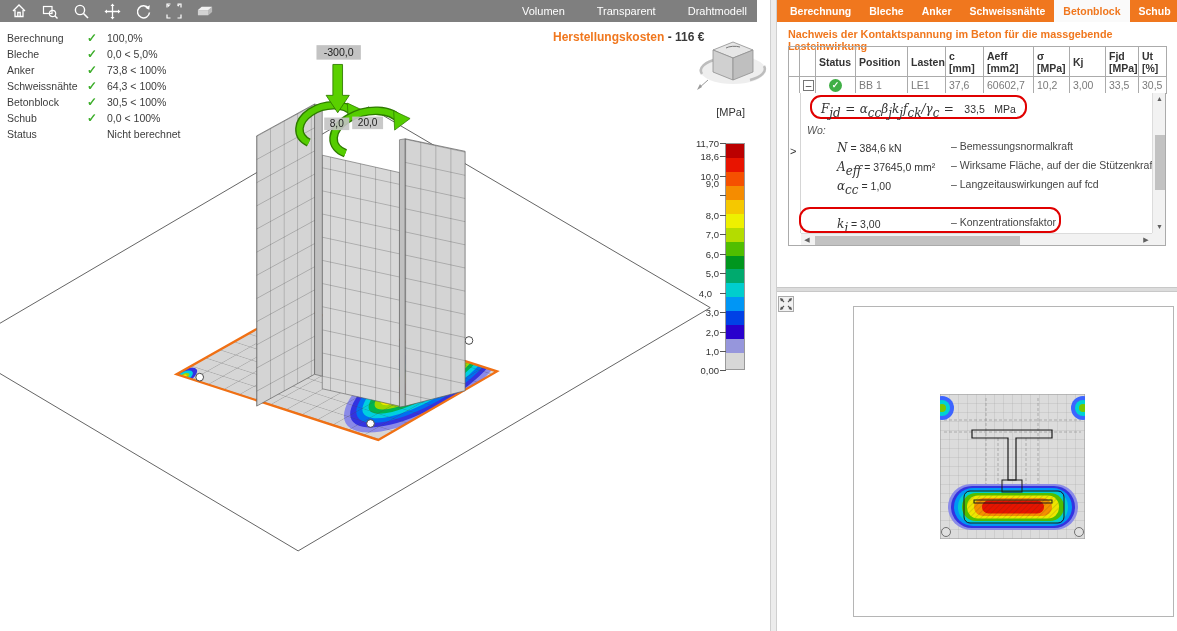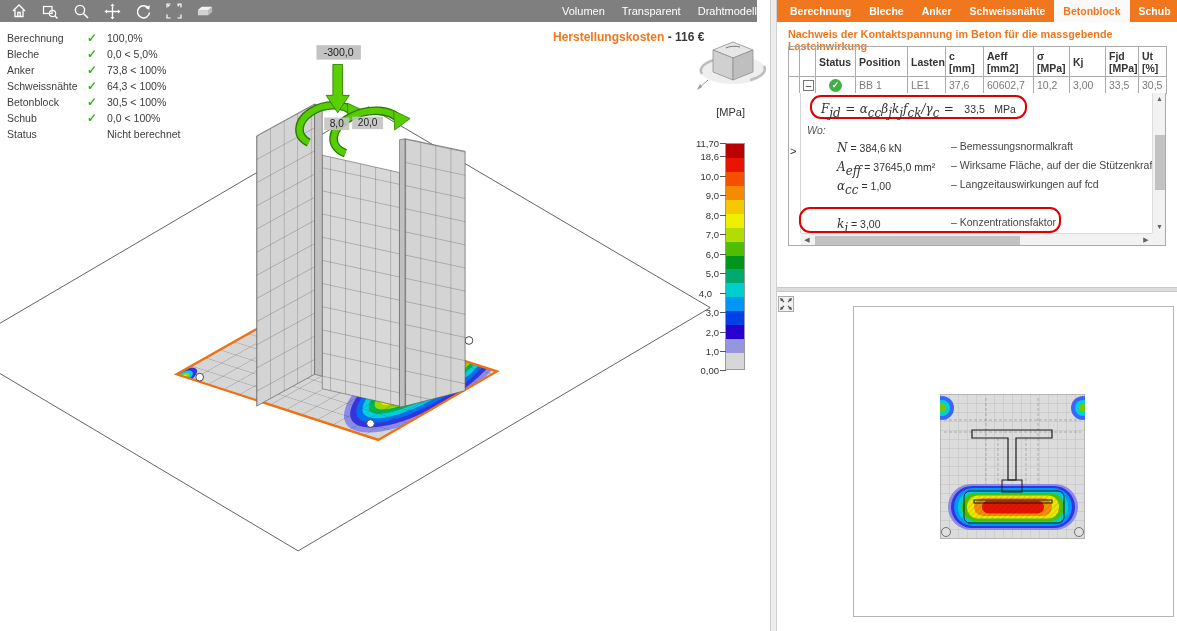--- a/index.html
+++ b/index.html
@@ -6,21 +6,21 @@
   html,body { width:1177px; height:631px; background:#fff; overflow:hidden;
     font-family:"Liberation Sans", sans-serif; color:#3c3c3c; }
   .abs { position:absolute; }
 
   
   #toolbar { position:absolute; left:0; top:0; width:757px; height:22px;
     background:#7f7f7f; display:flex; align-items:center; }
   .tb-icons { display:flex; align-items:center; gap:13px; padding-left:10px; }
   .tb-btn { width:18px; height:18px; display:flex; align-items:center; justify-content:center; cursor:pointer; }
   .tb-spacer { flex:1; }
-  .tb-views { display:flex; gap:17px; }
+  .tb-views { display:flex; gap:32px; padding-right:10px; }
   .tb-view { color:#fff; font-size:11px; cursor:pointer; }
 
   
   #summary { position:absolute; left:7px; top:30px; font-size:10.5px; }
   .sum-row { display:flex; height:16px; line-height:16px; }
   .sum-label { width:80px; color:#3c3c3c; }
   .sum-check { width:20px; color:#3dae2b; font-weight:bold; font-size:12px; }
   .sum-value { color:#3c3c3c; }
 
   
@@ -528,21 +528,21 @@
     </svg>
   </div>
 </div>
 
 <div class="cb-tick" style="left: 679px; top: 138px;">11,70</div>
 <div class="cb-dash" style="left: 720px; top: 143px;"></div>
 <div class="cb-tick" style="left: 679px; top: 151px;">18,6</div>
 <div class="cb-dash" style="left: 720px; top: 156px;"></div>
 <div class="cb-tick" style="left: 679px; top: 170.5px;">10,0</div>
 <div class="cb-dash" style="left: 720px; top: 175.5px;"></div>
-<div class="cb-tick" style="left: 679px; top: 190px;">9,0</div>
+<div class="cb-tick" style="left: 679px; top: 178px;">9,0</div>
 <div class="cb-dash" style="left: 720px; top: 195px;"></div>
 <div class="cb-tick" style="left: 679px; top: 209.5px;">8,0</div>
 <div class="cb-dash" style="left: 720px; top: 214.5px;"></div>
 <div class="cb-tick" style="left: 679px; top: 229px;">7,0</div>
 <div class="cb-dash" style="left: 720px; top: 234px;"></div>
 <div class="cb-tick" style="left: 679px; top: 248.5px;">6,0</div>
 <div class="cb-dash" style="left: 720px; top: 253.5px;"></div>
 <div class="cb-tick" style="left: 679px; top: 268px;">5,0</div>
 <div class="cb-dash" style="left: 720px; top: 273px;"></div>
 <div class="cb-tick" style="left: 672px; top: 287.5px;">4,0</div>

